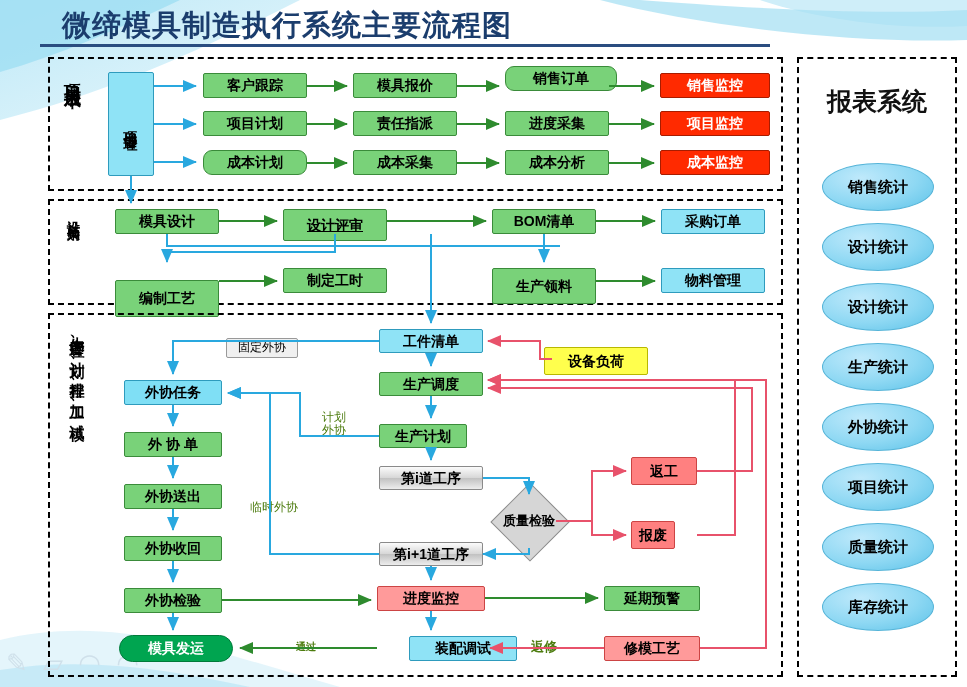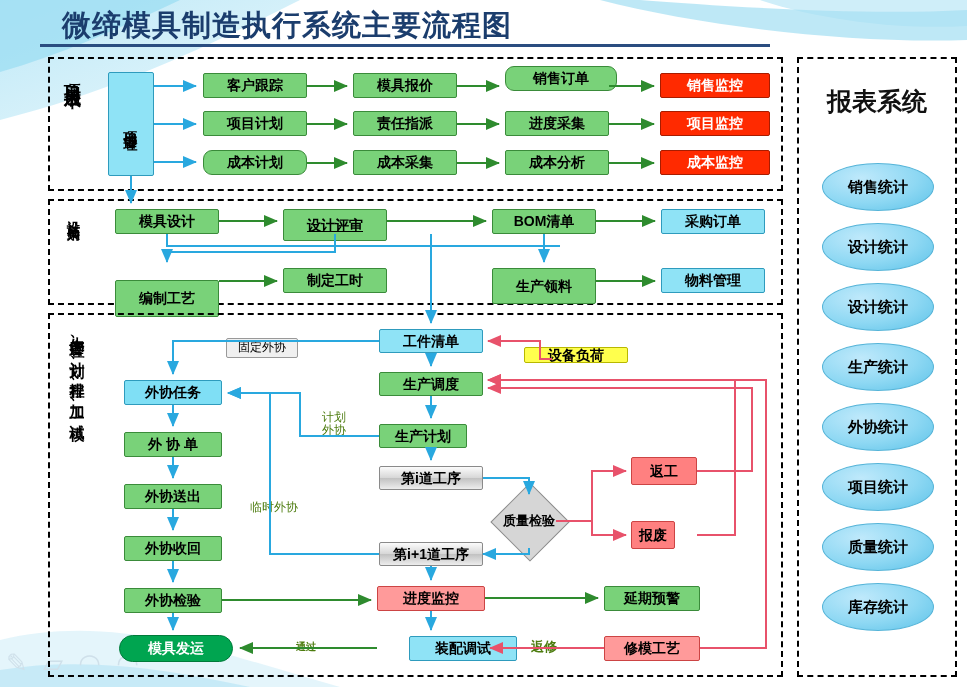--- a/index.html
+++ b/index.html
@@ -127,21 +127,21 @@
 
 <div class="node n-green" style="left:115px;top:280px;width:104px;height:37px;">编制工艺</div>
 <div class="node n-green" style="left:283px;top:268px;width:104px;height:25px;">制定工时</div>
 <div class="node n-green" style="left:492px;top:268px;width:104px;height:36px;">生产领料</div>
 <div class="node n-cyan" style="left:661px;top:268px;width:104px;height:25px;">物料管理</div>
 
 <div class="group" style="left:48px;top:313px;width:735px;height:364px;"></div>
 <div class="group-label vert" style="left:64px;top:325px;width:22px;font-size:15px;">生产管理、计划、排程、加工、试模</div>
 
 <div class="node n-cyan" style="left:379px;top:329px;width:104px;height:24px;">工件清单</div>
-<div class="node n-yellow" style="left:524px;top:347px;width:104px;height:16px;">设备负荷</div>
+<div class="node n-yellow" style="left:544px;top:347px;width:104px;height:28px;">设备负荷</div>
 <div class="node n-green" style="left:379px;top:372px;width:104px;height:24px;">生产调度</div>
 <div class="node n-green" style="left:379px;top:424px;width:88px;height:24px;">生产计划</div>
 <div class="node n-procgrad" style="left:379px;top:466px;width:104px;height:24px;">第i道工序</div>
 <div class="node n-procgrad" style="left:379px;top:542px;width:104px;height:24px;">第i+1道工序</div>
 
 <div class="diamond" style="left:502px;top:494px;width:54px;height:54px;"></div>
 <div class="diamond-text" style="left:490px;top:508px;width:78px;height:26px;">质量检验</div>
 
 <div class="node n-pink" style="left:631px;top:457px;width:66px;height:28px;">返工</div>
 <div class="node n-pink" style="left:631px;top:521px;width:44px;height:28px;">报废</div>

